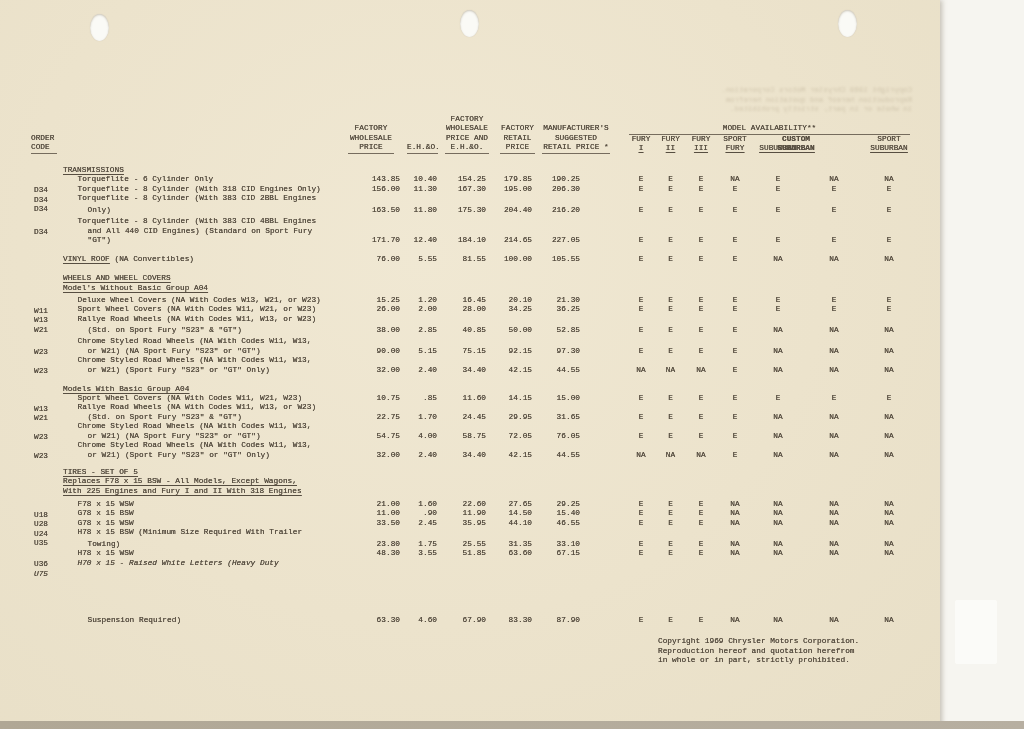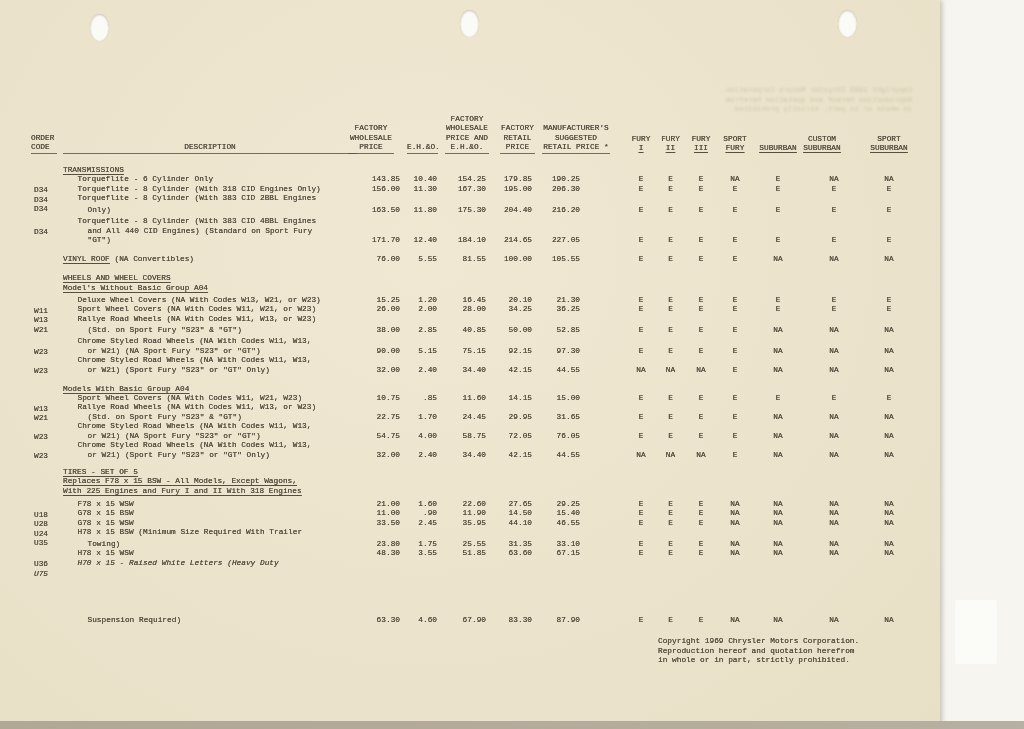--- a/index.html
+++ b/index.html
@@ -64,23 +64,20 @@
     <div class="l">Copyright 1969 Chrysler Motors Corporation.</div>
     <div class="l">Reproduction hereof and quotation herefrom</div>
     <div class="l">in whole or in part, strictly prohibited.</div>
   </div>
 
   <div class="hcol left" style="left:31px;top:133.5px;width:26px;height:19.5px;">
     <div class="hline">ORDER</div>
     <div class="hline">CODE</div>
   </div>
 
-  <div class="hcol" style="left:63px;top:143px;width:294px;height:10px;">
-    <div class="hline">DESCRIPTION</div>
-  </div>
 
   <div class="hcol" style="left:348px;top:124px;width:46px;height:29px;">
     <div class="hline">FACTORY</div>
     <div class="hline">WHOLESALE</div>
     <div class="hline">PRICE</div>
   </div>
 
   <div class="hcol" style="left:407px;top:143px;width:31px;height:10px;">
     <div class="hline">E.H.&amp;O.</div>
   </div>
@@ -97,20 +94,23 @@
     <div class="hline">RETAIL</div>
     <div class="hline">PRICE</div>
   </div>
 
   <div class="hcol" style="left:542px;top:124px;width:68px;height:29px;">
     <div class="hline">MANUFACTURER'S</div>
     <div class="hline">SUGGESTED</div>
     <div class="hline">RETAIL PRICE *</div>
   </div>
 
+  <div class="hcol" style="left:629px;top:124px;width:281px;height:10px;">
+    <div class="hline">MODEL AVAILABILITY**</div>
+  </div>
 
   <div style="position:absolute;left:0;top:134.5px;width:940px;height:19px;">
       <div class="avh" style="left: 619px;">
         <div class="l">FURY</div>
         <div class="l"><span class="u">I</span></div>
       </div>
       <div class="avh" style="left: 648.5px;">
         <div class="l">FURY</div>
         <div class="l"><span class="u">II</span></div>
       </div>
@@ -119,21 +119,21 @@
         <div class="l"><span class="u">III</span></div>
       </div>
       <div class="avh" style="left: 713px;">
         <div class="l">SPORT</div>
         <div class="l"><span class="u">FURY</span></div>
       </div>
       <div class="avh" style="left: 756px;">
         <div class="l"></div>
         <div class="l"><span class="u">SUBURBAN</span></div>
       </div>
-      <div class="avh" style="left: 800px;">
+      <div class="avh" style="left: 774px; font-weight: bold;">
         <div class="l">CUSTOM</div>
         <div class="l"><span class="u">SUBURBAN</span></div>
       </div>
       <div class="avh" style="left: 867px;">
         <div class="l">SPORT</div>
         <div class="l"><span class="u">SUBURBAN</span></div>
       </div>
     </div>
 
   <div id="table-body">

